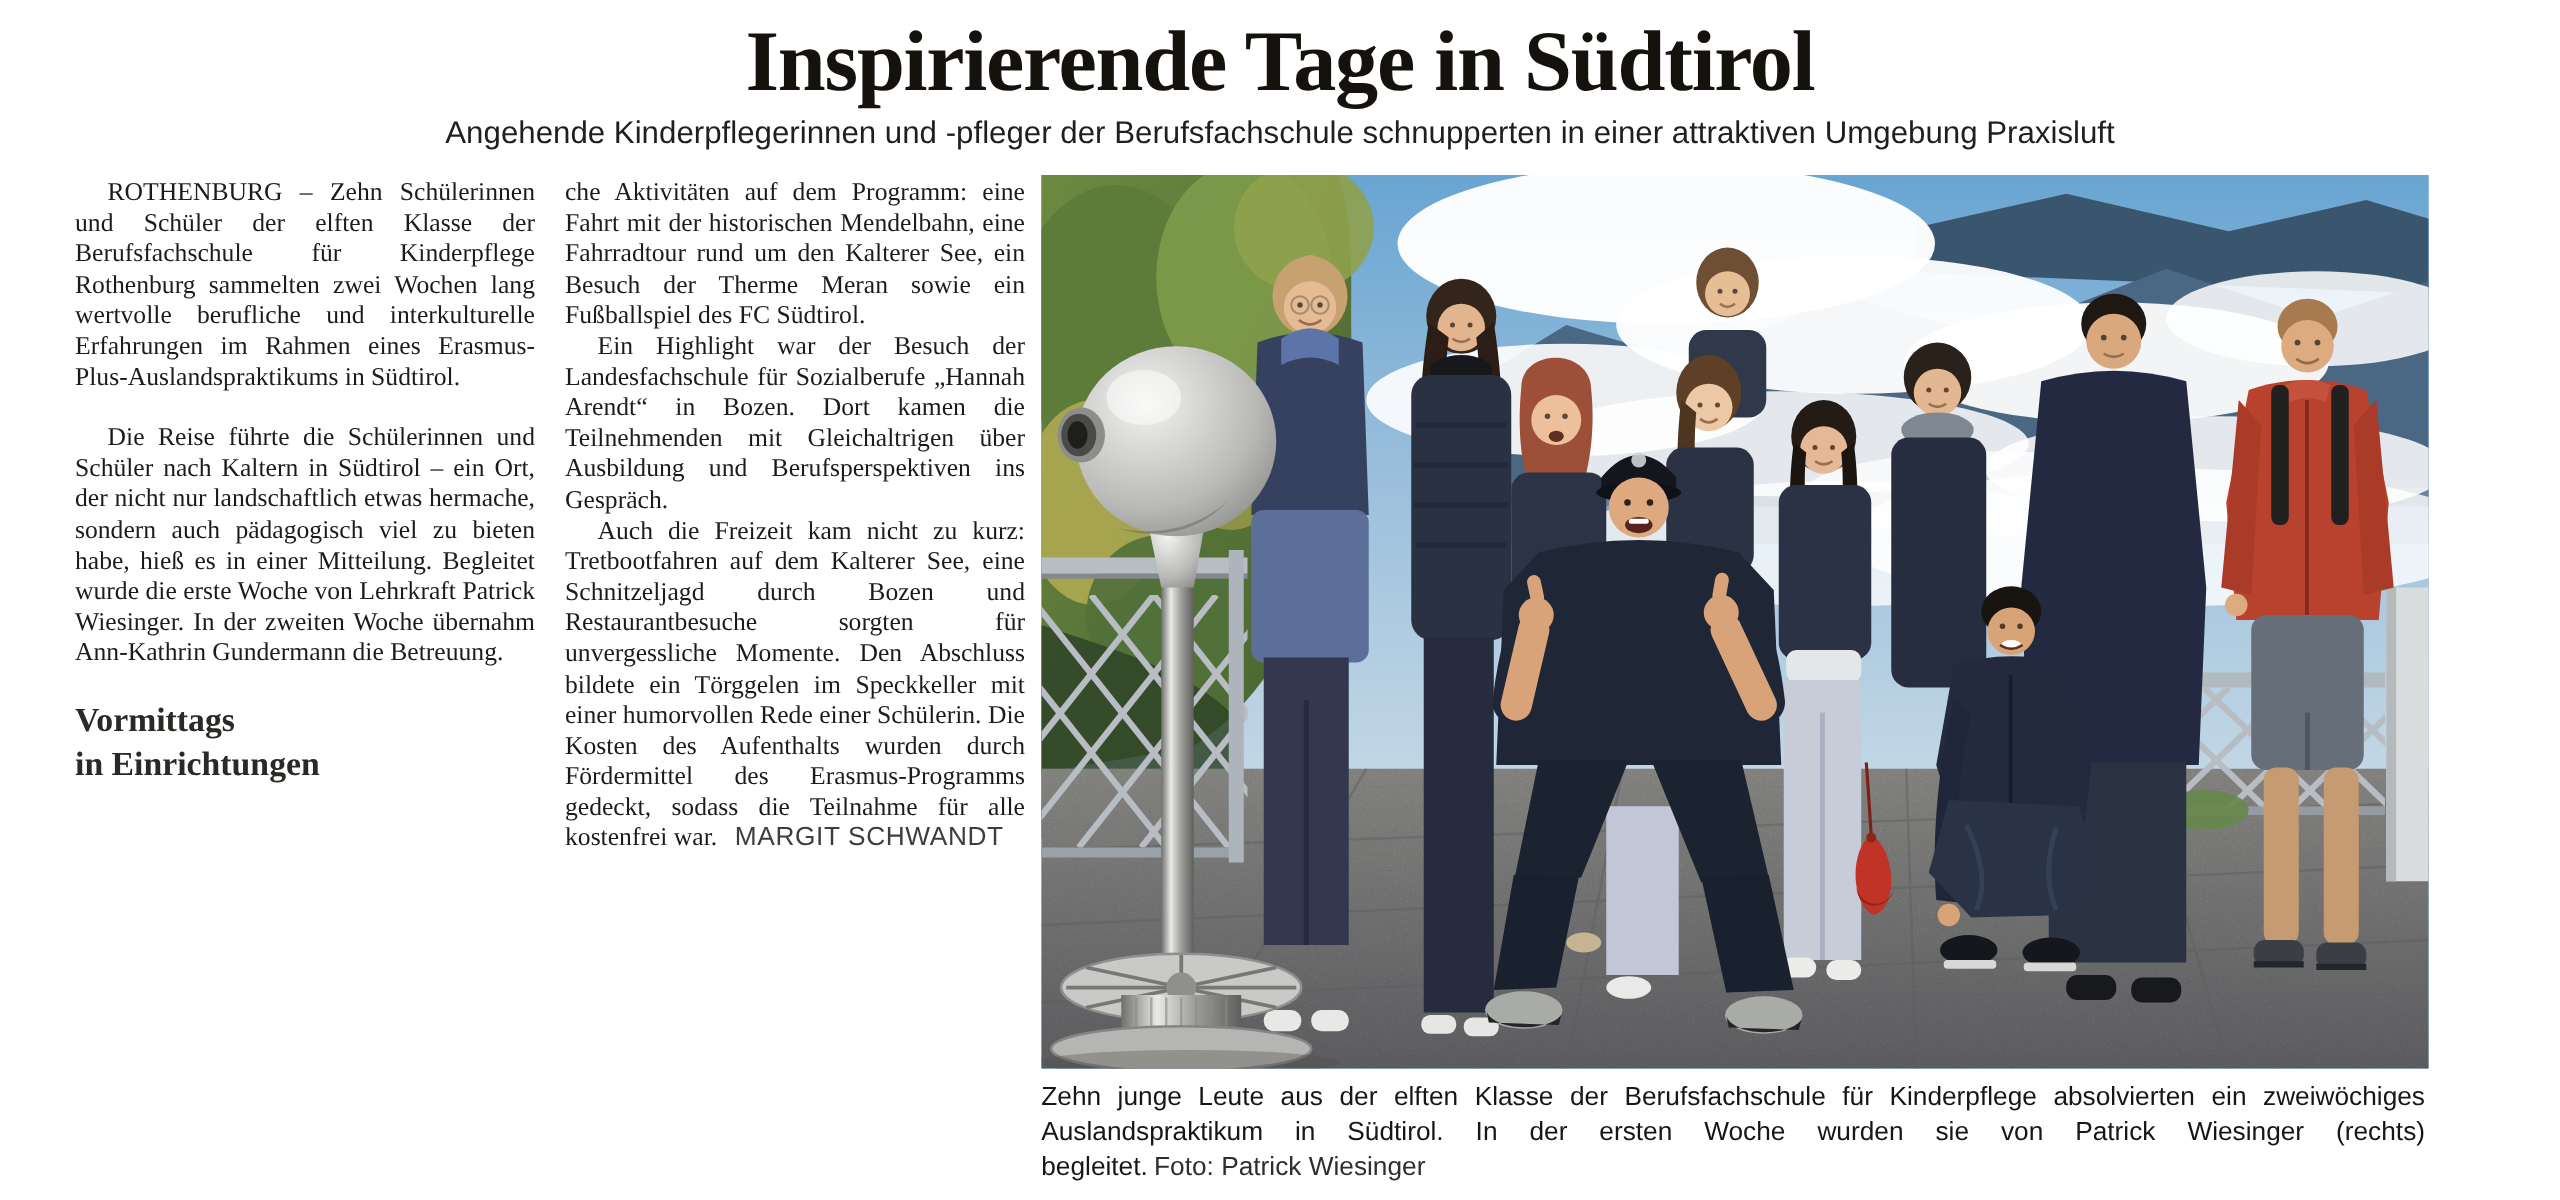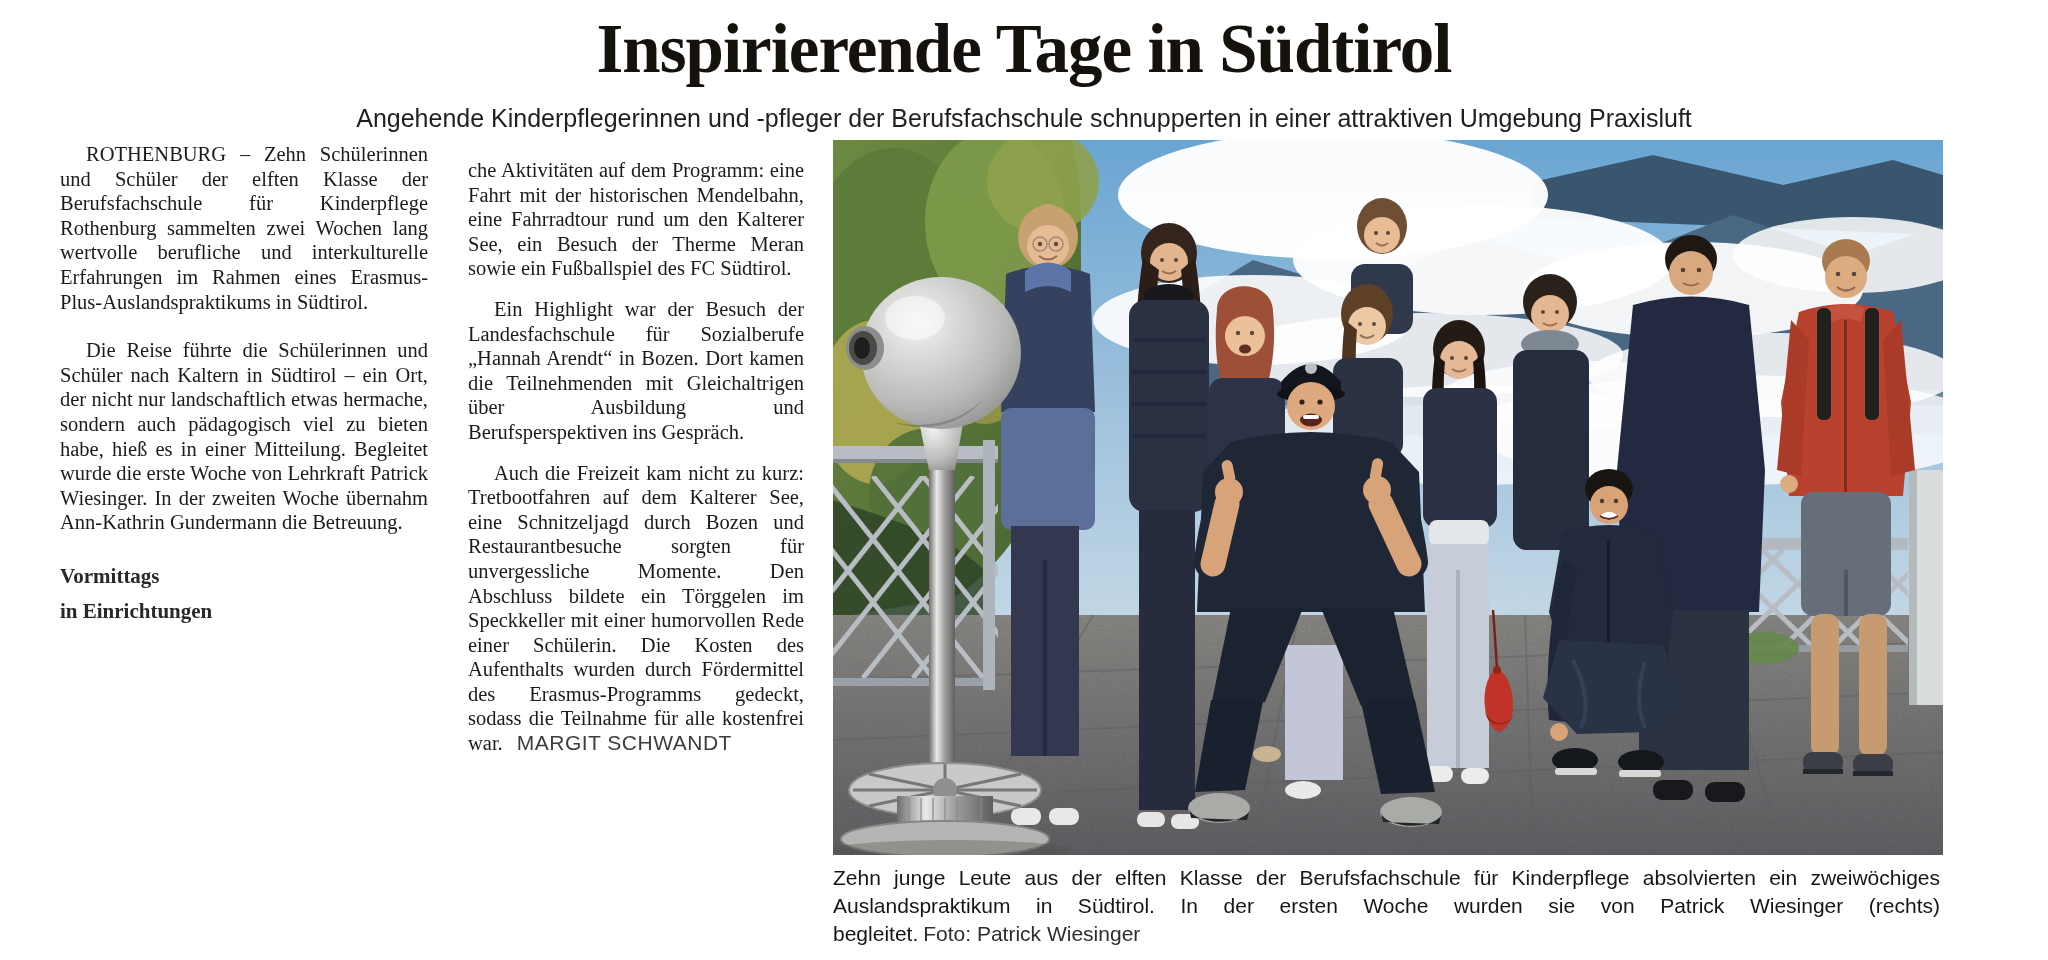--- a/index.html
+++ b/index.html
@@ -6,36 +6,36 @@
   body{
     width:2048px;height:960px;position:relative;background:#ffffff;
     font-family:"Liberation Serif", serif;color:#1d1a17;overflow:hidden;
   }
   .headline{
     position:absolute;left:0;top:10px;width:2048px;text-align:center;
     font-family:"Liberation Serif", serif;font-weight:700;font-size:69px;
     letter-spacing:-1px;color:#15120e;margin:0;
   }
   .subheadline{
-    position:absolute;left:0;top:104px;width:2048px;text-align:center;
+    position:absolute;left:0;top:92px;width:2048px;text-align:center;
     font-family:"Liberation Sans", sans-serif;font-weight:400;font-size:25px;
     color:#1f1f1f;margin:0;
   }
   .col{
     position:absolute;top:142px;width:368px;text-align:justify;
     font-size:20.5px;line-height:24.6px;hyphens:auto;-webkit-hyphens:auto;
   }
   .col-1{left:60px;}
   .col-2{left:452px;}
   .col p{margin:0;text-indent:26px;}
   .col-1 p{margin-bottom:24px;}
-  .col-2 p{margin:16px;}
+  .col-2 p{margin:0;}
   .col-2 p.no-indent{text-indent:0;}
   .col h3{
-    font-family:"Liberation Serif", serif;font-weight:700;font-size:21px;
+    font-family:"Liberation Serif", serif;font-weight:700;font-size:27px;
     line-height:35px;color:#2b2926;margin:8px 0 22px 0;text-align:left;
   }
   .byline{
     font-family:"Liberation Sans", sans-serif;font-size:21px;color:#3d3d3d;
     letter-spacing:.5px;margin-left:14px;white-space:nowrap;
   }
   .photo-wrap{
     position:absolute;left:833px;top:140px;width:1110px;height:715px;
     background:#9cc0dc;overflow:hidden;
   }

